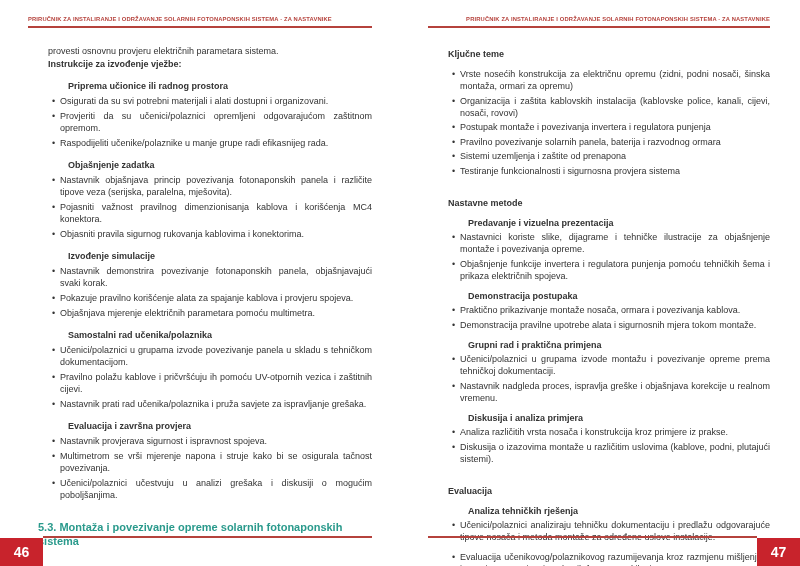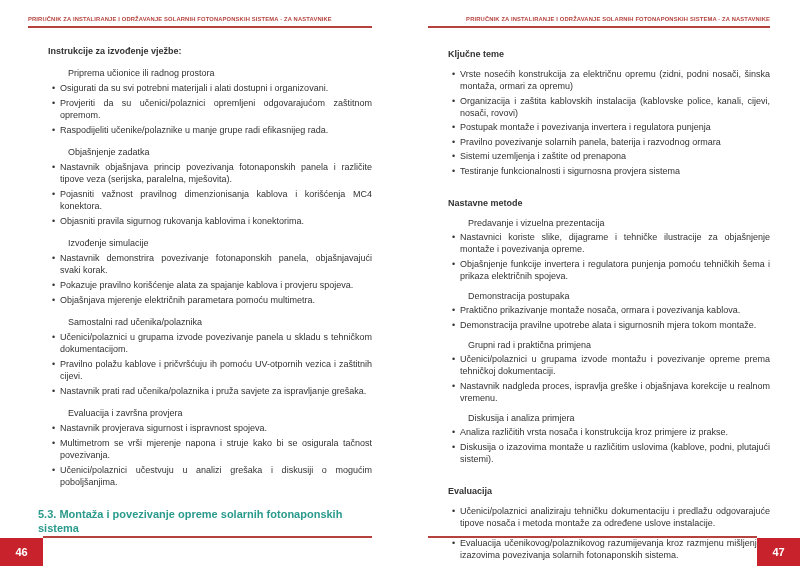--- a/index.html
+++ b/index.html
@@ -26,57 +26,58 @@
     color:var(--header-red);white-space:nowrap;
   }
   .page-right .running-header{text-align:right;}
 
   .content{color:var(--text);font-size:9px;line-height:12px;padding-left:20px;}
   .content > :first-child{margin-top:17px;}
 
   .para{margin-top:11px;text-align:justify;}
   .subh{margin-top:1px;font-weight:700;}
   .group{margin-top:10px;}
-  .group-title{font-weight:400;padding-left:20px;}
+  .group-title{font-weight:700;padding-left:20px;}
   .bullet{display:flex;margin-top:3px;padding-left:4px;}
   .bullet .dot{flex:0 0 8px;width:8px;}
   .bullet .txt{flex:1;text-align:justify;}
 
   .tight .group{margin-top:8px;}
   .tight .bullet{margin-top:2.5px;}
   .tight .subh{margin-top:20px;}
 
   .section-h{
     color:var(--teal);font-weight:700;font-size:11px;line-height:14px;
     margin:19px 0 0 -10px;
   }
 
   .footer-rule{position:absolute;top:536px;height:1.5px;background:var(--header-red);}
   .footer-rule-left{left:43px;width:329px;}
   .footer-rule-right{left:428px;width:329px;}
 
   .page-tab{
     position:absolute;top:538px;width:43px;height:28px;
     background:var(--accent-red);color:#fff;
-    font-size:11px;font-weight:700;
+    font-size:14px;font-weight:700;
     display:flex;align-items:center;justify-content:center;
   }
   .tab-left{left:0;}
   .tab-right{right:0;}
 </style>
 </head>
 <body>
 
 <div class="spread">
 
   <div class="page page-left">
     <div class="running-header">
       <span>PRIRUČNIK ZA INSTALIRANJE I ODRŽAVANJE SOLARNIH FOTONAPONSKIH SISTEMA - ZA NASTAVNIKE</span>
     </div>
     <div class="content loose" id="left-content">
+        <div class="para">provesti osnovnu provjeru električnih parametara sistema.</div>
         <div class="subh">Instrukcije za izvođenje vježbe:</div>
         <div class="group">
           <div class="group-title">Priprema učionice ili radnog prostora</div>
           <div class="bullet">
             <span class="dot">•</span>
             <span class="txt">Osigurati da su svi potrebni materijali i alati dostupni i organizovani.</span>
           </div>
           <div class="bullet">
             <span class="dot">•</span>
             <span class="txt">Provjeriti da su učenici/polaznici opremljeni odgovarajućom zaštitnom opremom.</span>
@@ -222,20 +223,21 @@
             <span class="dot">•</span>
             <span class="txt">Analiza različitih vrsta nosača i konstrukcija kroz primjere iz prakse.</span>
           </div>
           <div class="bullet">
             <span class="dot">•</span>
             <span class="txt">Diskusija o izazovima montaže u različitim uslovima (kablove, podni, plutajući sistemi).</span>
           </div>
         </div>
         <div class="subh">Evaluacija</div>
         <div class="group">
+          <div class="group-title">Analiza tehničkih rješenja</div>
           <div class="bullet">
             <span class="dot">•</span>
             <span class="txt">Učenici/polaznici analiziraju tehničku dokumentaciju i predlažu odgovarajuće tipove nosača i metoda montaže za određene uslove instalacije.</span>
           </div>
         </div>
         <div class="group">
           <div class="bullet">
             <span class="dot">•</span>
             <span class="txt">Evaluacija učenikovog/polaznikovog razumijevanja kroz razmjenu mišljenja o izazovima povezivanja solarnih fotonaponskih sistema.</span>
           </div>

